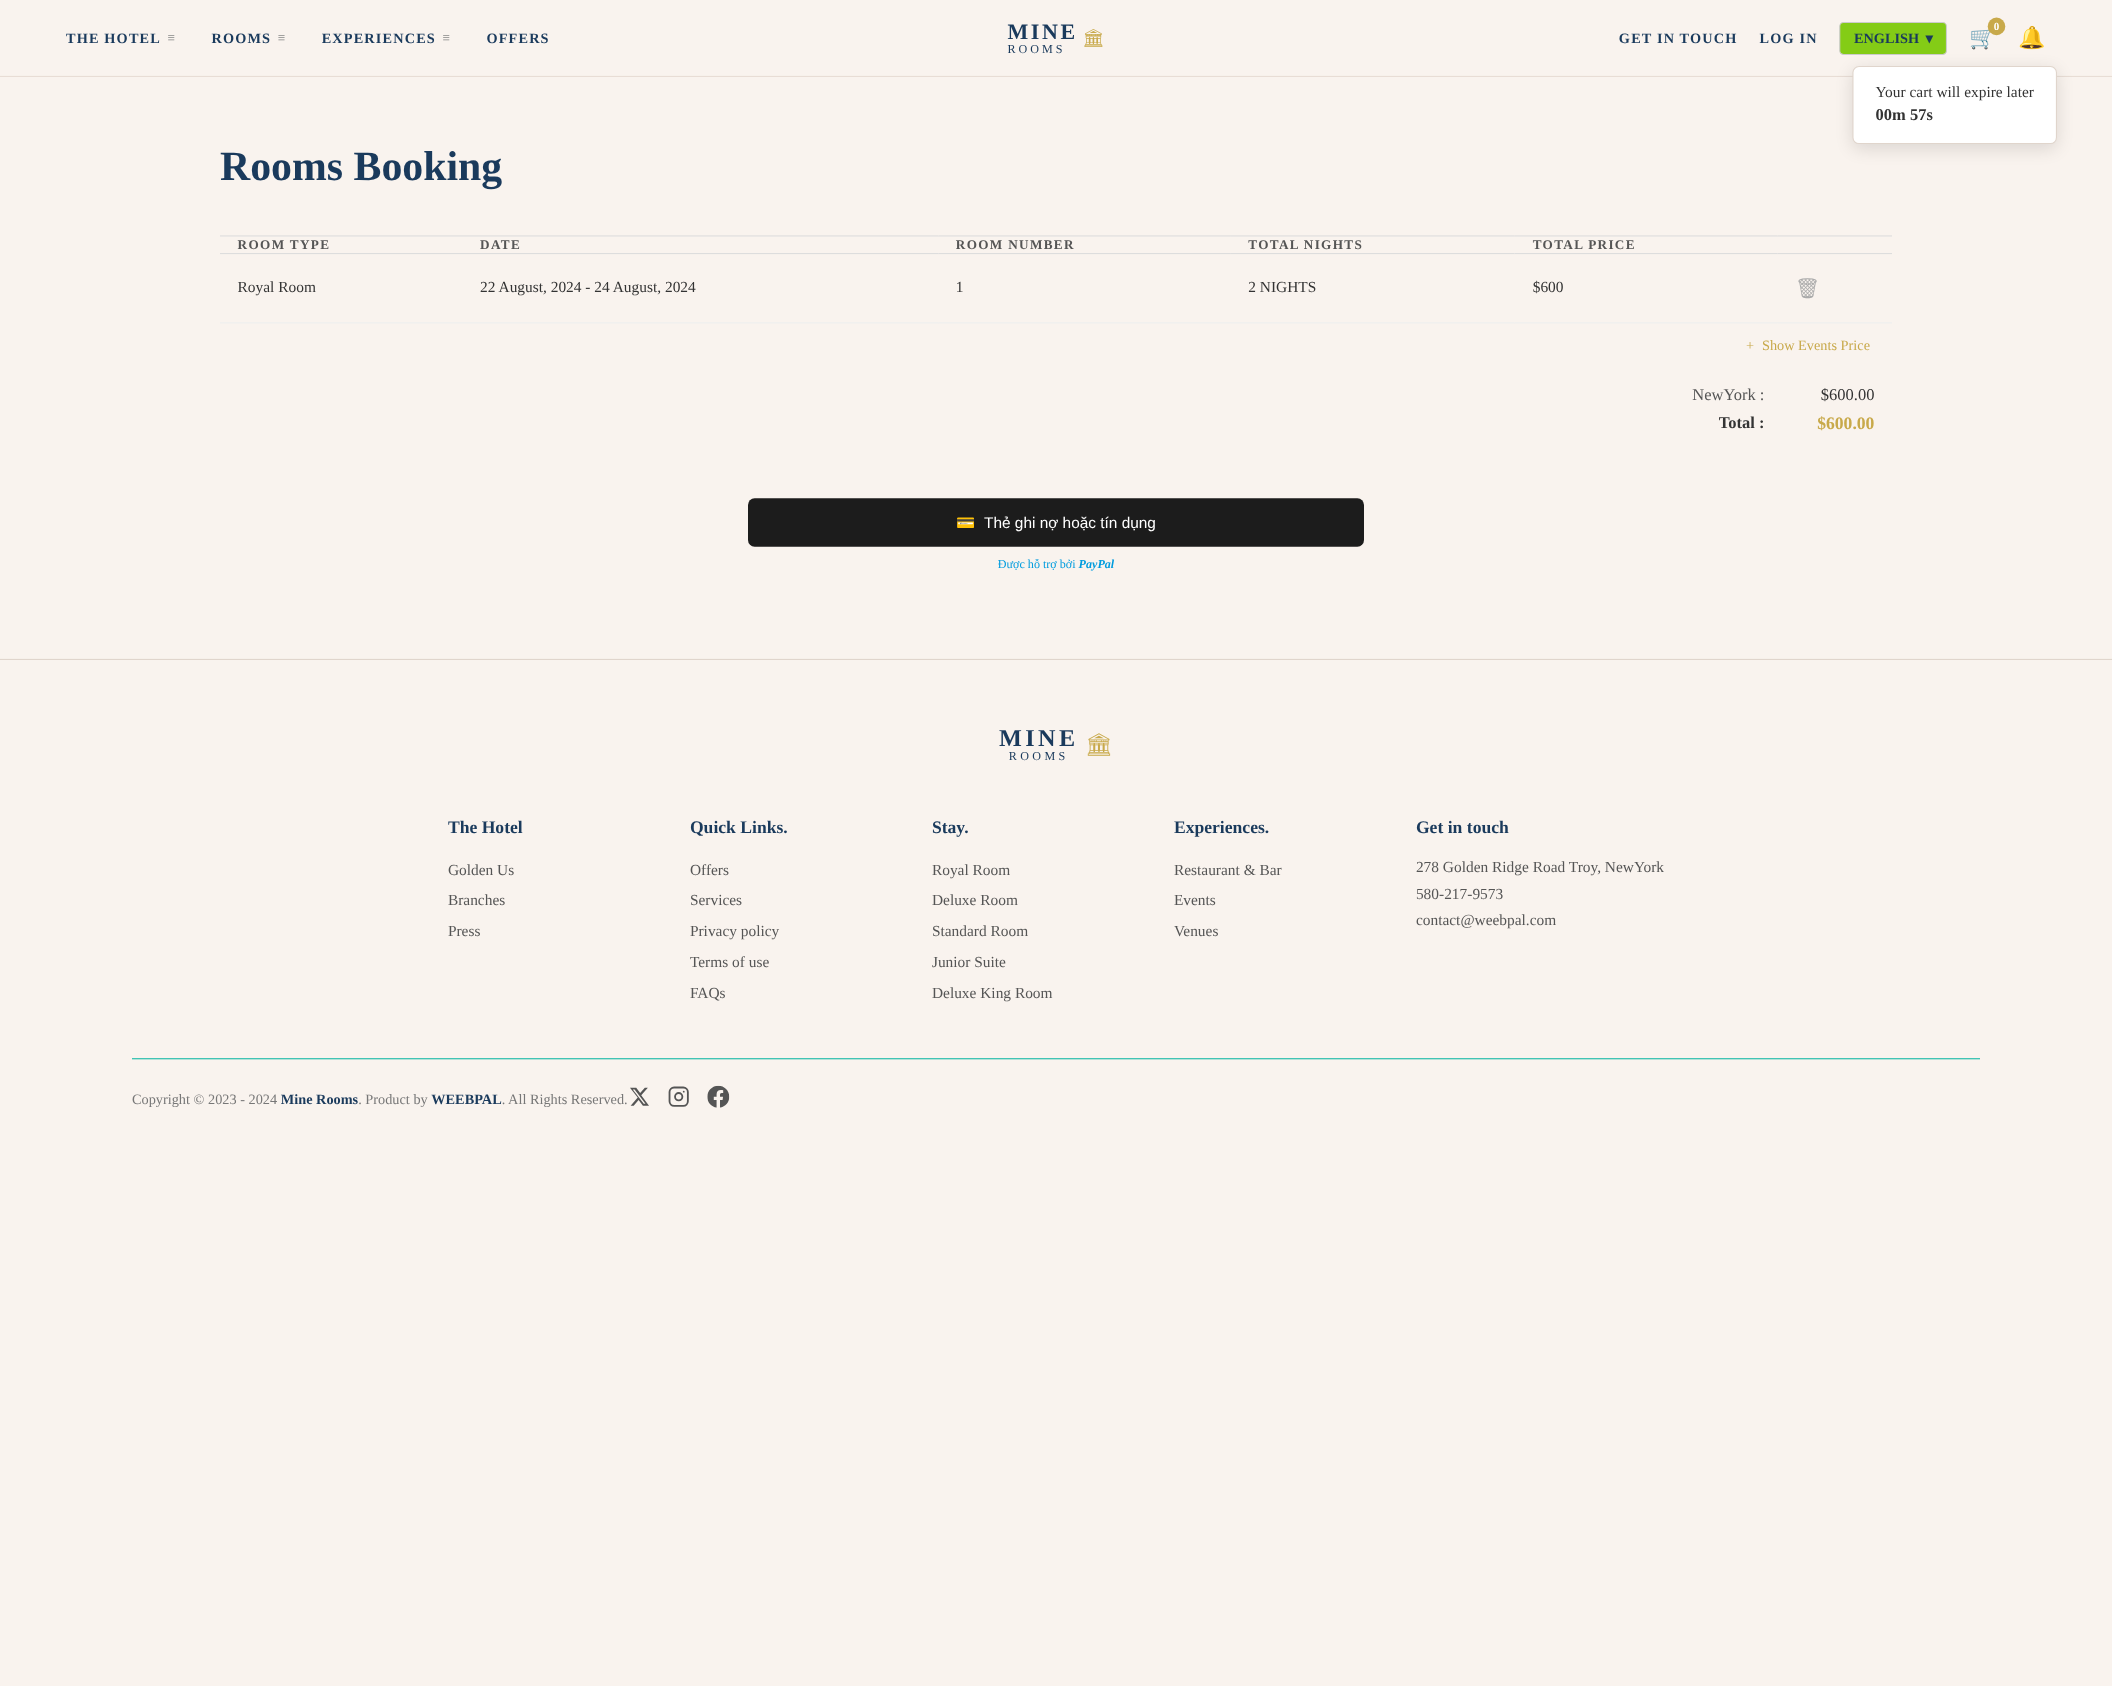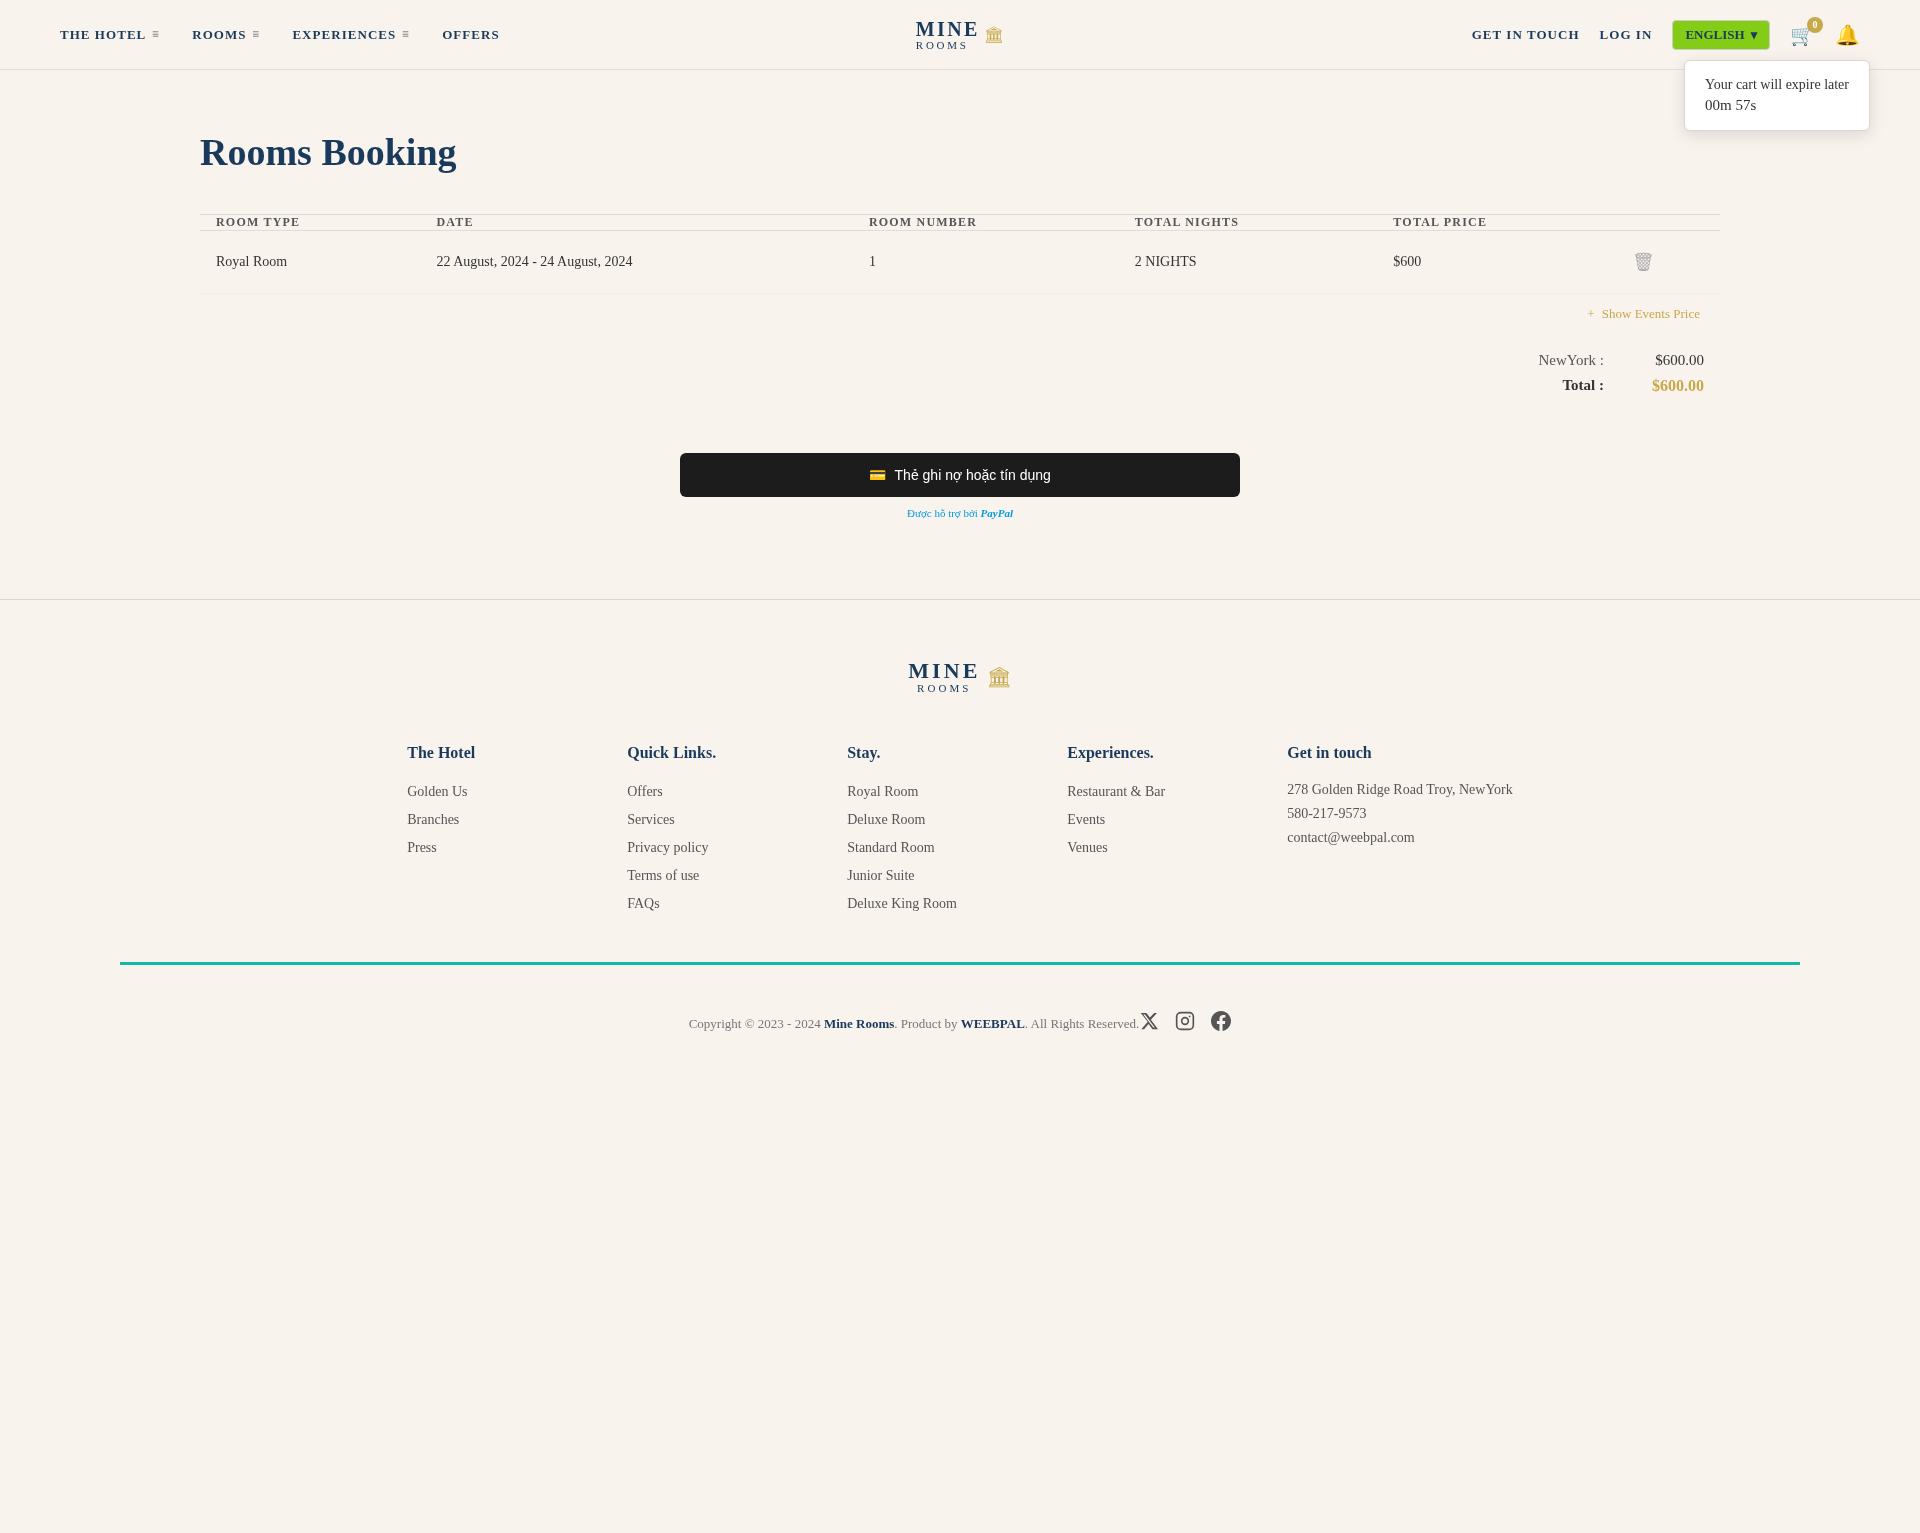--- a/index.html
+++ b/index.html
@@ -44,21 +44,21 @@
 
     
     .cart-tooltip {
       position: absolute; top: 60px; right: 50px;
       background: white; border: 1px solid #e0d5cc;
       border-radius: 6px; padding: 16px 20px;
       box-shadow: 0 4px 16px rgba(0,0,0,0.12);
       font-size: 14px; color: #333; z-index: 100; min-width: 180px;
     }
     .cart-tooltip .expire-label { margin-bottom: 4px; }
-    .cart-tooltip .timer { font-size: 15px; font-weight: 400; }
+    .cart-tooltip .timer { font-size: 15px; font-weight: 700; }
 
     
     .main-content { padding: 60px 200px 80px; }
     .page-title { font-size: 38px; font-weight: 700; color: #1a3a5c; margin-bottom: 40px; }
 
     
     .booking-table { width: 100%; border-collapse: collapse; }
     .booking-table thead tr { border-top: 1px solid #ddd; border-bottom: 1px solid #ddd; }
     .booking-table th {
       text-align: left; padding: 0 16px;
@@ -116,21 +116,21 @@
     .footer-logo .logo-text { font-size: 22px; font-weight: 800; letter-spacing: 0.14em; color: #1a3a5c; }
     .footer-logo .logo-sub { font-size: 11px; letter-spacing: 0.28em; color: #1a3a5c; }
     .footer-columns { display: flex; gap: 40px; justify-content: center; margin-bottom: 40px; }
     .footer-col { min-width: 180px; }
     .footer-col-title { font-size: 16px; font-weight: 700; color: #1a3a5c; margin-bottom: 20px; }
     .footer-col ul { list-style: none; }
     .footer-col ul li { margin-bottom: 10px; }
     .footer-col ul li a { font-size: 14px; color: #555; text-decoration: none; cursor: pointer; }
     .footer-col .contact-item { font-size: 14px; color: #555; margin-bottom: 8px; }
 
-    .footer-bottom { border-top: 3px solid #14b8a6; padding-top: 46px; display: flex; justify-content: center; align-items: center; }
+    .footer-bottom { border-top: 1px solid #14b8a6; padding-top: 24px; display: flex; justify-content: flex-start; align-items: center; }
     .footer-copy { font-size: 13px; color: #777; }
     .footer-copy b { color: #1a3a5c; }
     .social-icons { display: flex; gap: 16px; }
     .social-icon { font-size: 18px; color: #555; cursor: pointer; }
   </style>
 </head>
 <body>
 
 <nav class="navbar">
   <div class="nav-left">

